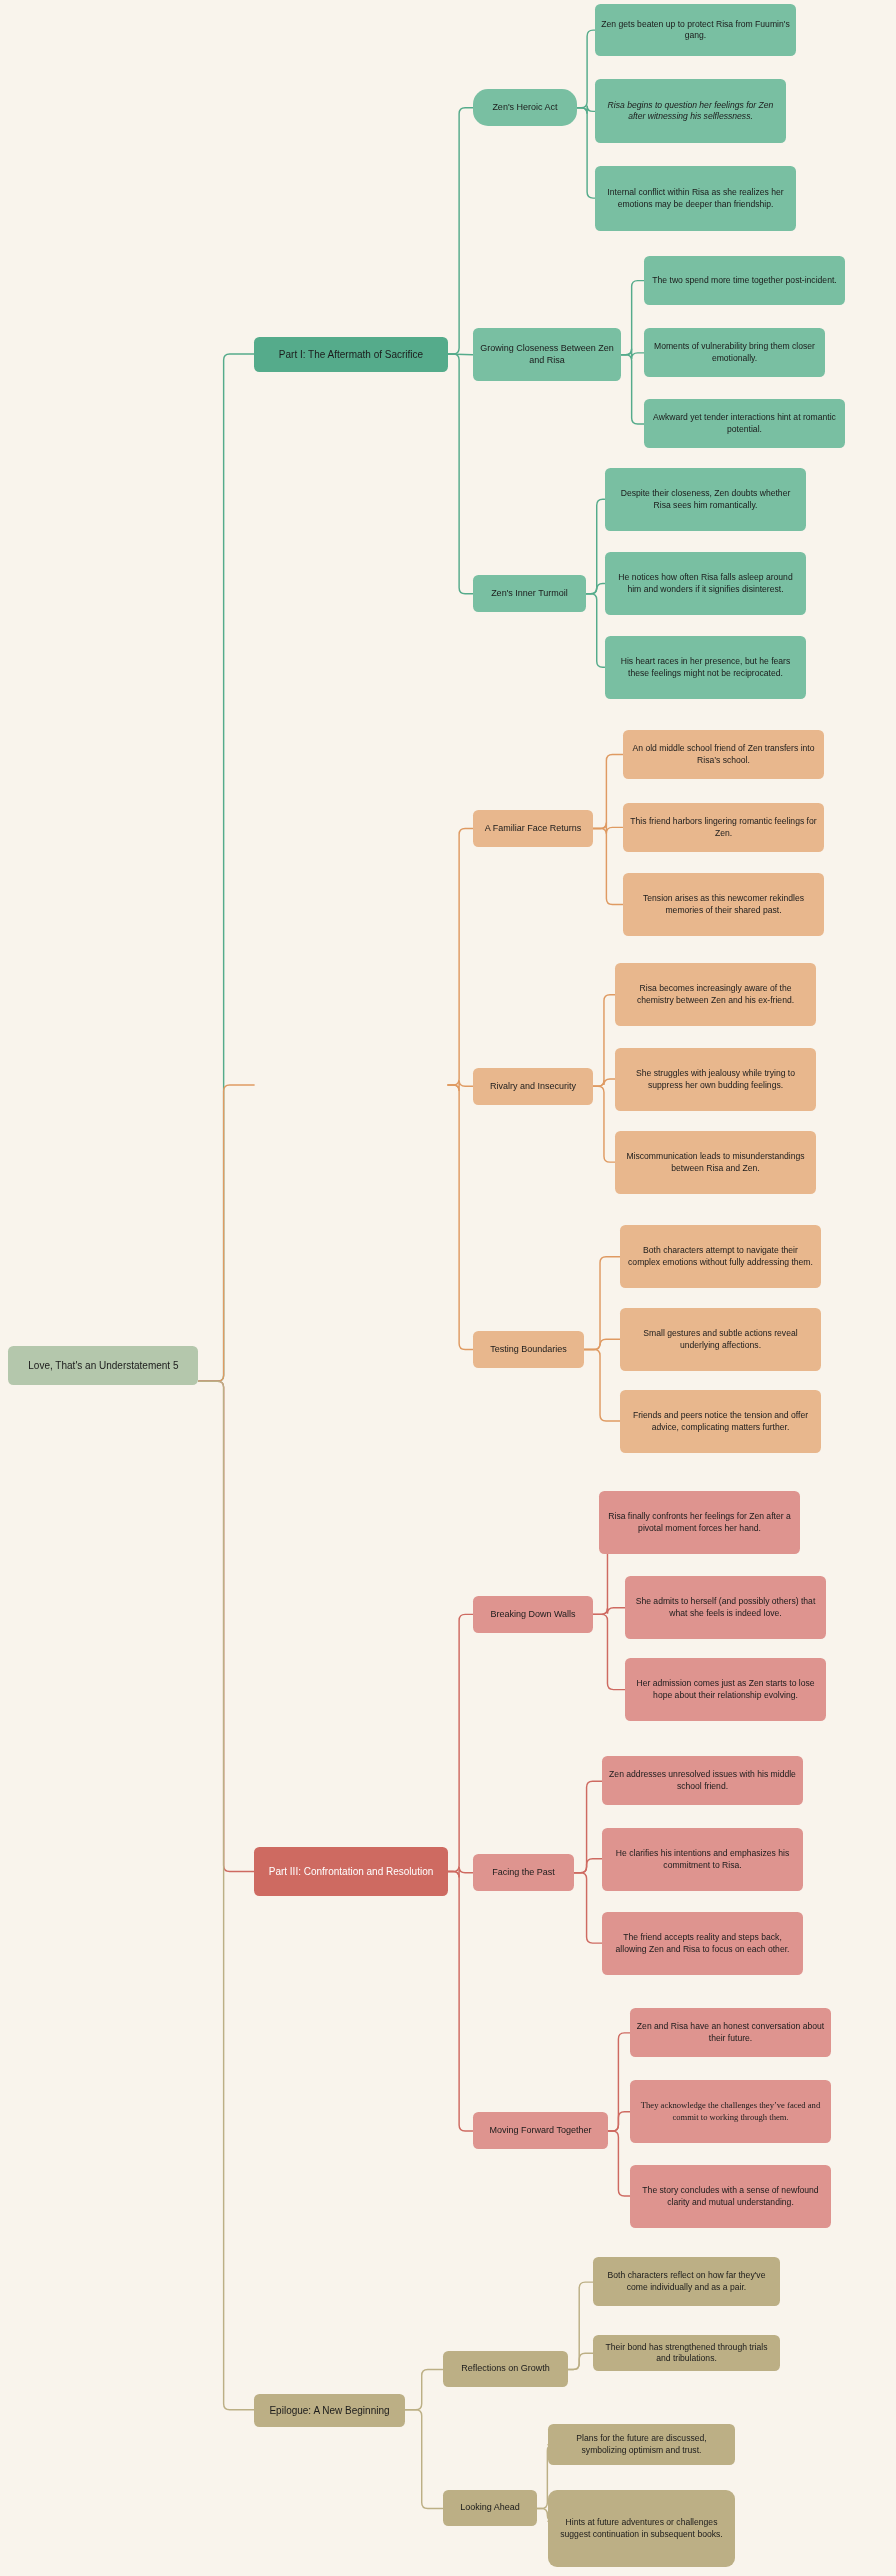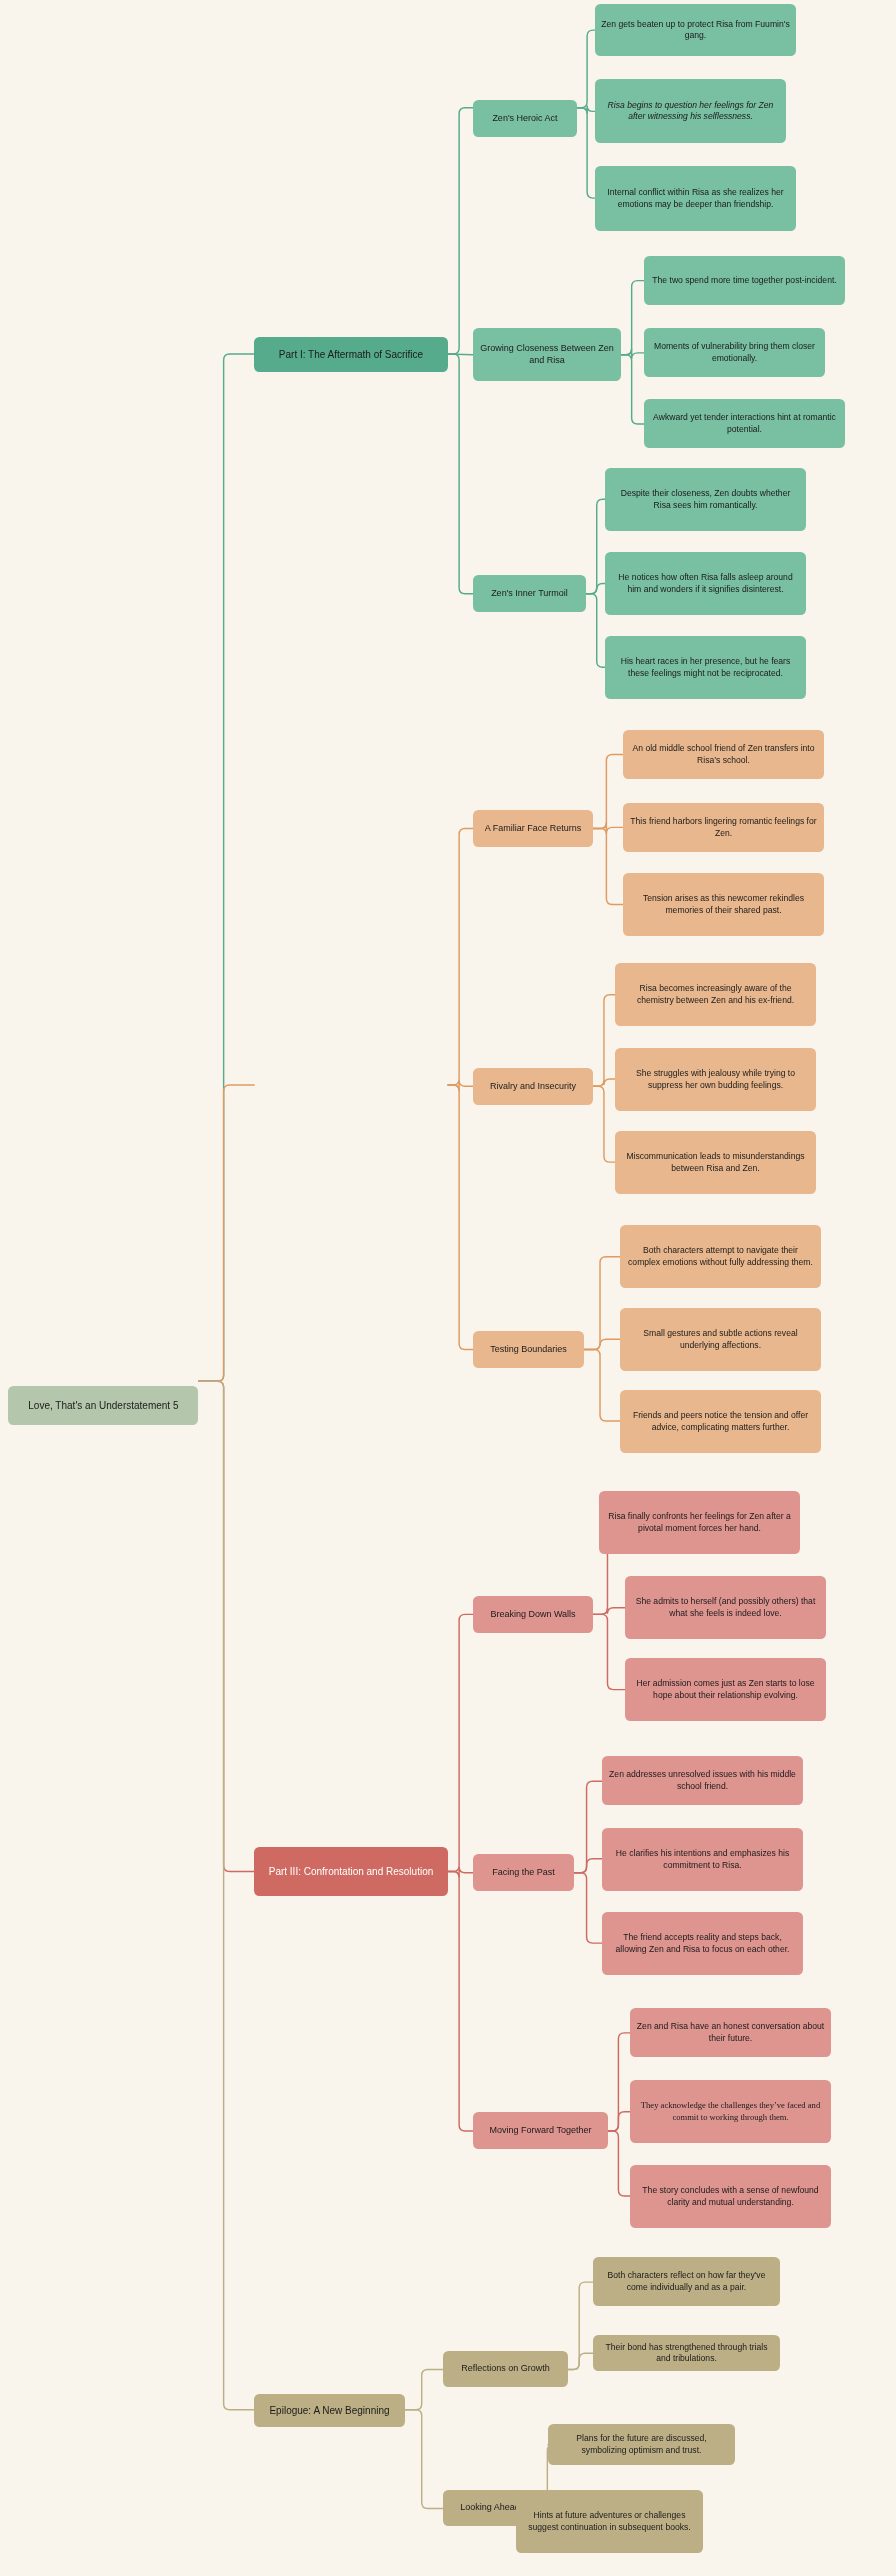--- a/index.html
+++ b/index.html
@@ -90,23 +90,23 @@
       <path d="M 1009 3539 L 1017 3539 Q 1027 3539 1027 3529 L 1027 3517 Q 1027 3507 1037 3507 L 1046 3507" fill="none" stroke="#ce6a61" stroke-width="2.4" stroke-linecap="round"></path>
       <path d="M 1009 3539 L 1017 3539 Q 1027 3539 1027 3549 L 1027 3637 Q 1027 3647 1037 3647 L 1046 3647" fill="none" stroke="#ce6a61" stroke-width="2.4" stroke-linecap="round"></path>
       <path d="M 330 2294 L 361.4 2294 Q 371.4 2294 371.4 2304 L 371.4 3992 Q 371.4 4002 381.4 4002 L 422 4002" fill="none" stroke="#bcaf85" stroke-width="2.4" stroke-linecap="round"></path>
       <path d="M 672 4002 L 690.35 4002 Q 700.35 4002 700.35 3992 L 700.35 3945 Q 700.35 3935 710.35 3935 L 735 3935" fill="none" stroke="#bcaf85" stroke-width="2.4" stroke-linecap="round"></path>
       <path d="M 943 3935 L 951.9 3935 Q 961.9 3935 961.9 3925 L 961.9 3800 Q 961.9 3790 971.9 3790 L 985 3790" fill="none" stroke="#bcaf85" stroke-width="2.4" stroke-linecap="round"></path>
       <path d="M 943 3935 L 951.9 3935 Q 961.9 3935 961.9 3925 L 961.9 3918 Q 961.9 3908 971.9 3908 L 985 3908" fill="none" stroke="#bcaf85" stroke-width="2.4" stroke-linecap="round"></path>
       <path d="M 672 4002 L 690.35 4002 Q 700.35 4002 700.35 4012 L 700.35 4156 Q 700.35 4166 710.35 4166 L 735 4166" fill="none" stroke="#bcaf85" stroke-width="2.4" stroke-linecap="round"></path>
       <path d="M 891 4166 L 899 4166 Q 909 4166 909 4156 L 909 4070 Q 909 4060 919 4060 L 910 4060" fill="none" stroke="#bcaf85" stroke-width="2.4" stroke-linecap="round"></path>
       <path d="M 891 4166 L 899 4166 Q 909 4166 909 4176 L 909 4177 Q 909 4187 919 4187 L 910 4187" fill="none" stroke="#bcaf85" stroke-width="2.4" stroke-linecap="round"></path>
     </svg>
-<div class="node root " style="left: 8.4px; top: 1386px; width: 190px; height: 39px;">Love, That's an Understatement 5</div>
+<div class="node root " style="left: 8.4px; top: 1346px; width: 190px; height: 39px;">Love, That's an Understatement 5</div>
     <div class="node branch g-branch" style="left: 254px; top: 337px; width: 194px; height: 35px;">Part I: The Aftermath of Sacrifice</div>
-    <div class="node sub g-sub" style="left: 473px; top: 100px; width: 104px; height: 37px;">Zen's Heroic Act</div>
+    <div class="node sub g-sub" style="left: 473px; top: 89px; width: 104px; height: 37px; border-radius: 15px;">Zen's Heroic Act</div>
     <div class="node leaf g-leaf" style="left: 595px; top: 4.2px; width: 201px; height: 52px;">Zen gets beaten up to protect Risa from Fuumin's gang.</div>
     <div class="node leaf g-leaf" style="left: 595px; top: 79px; width: 191px; height: 64px; font-style: italic;">Risa begins to question her feelings for Zen after witnessing his selflessness.</div>
     <div class="node leaf g-leaf" style="left: 595px; top: 166px; width: 201px; height: 65px;">Internal conflict within Risa as she realizes her emotions may be deeper than friendship.</div>
     <div class="node sub g-sub" style="left: 473px; top: 328px; width: 148px; height: 53px;">Growing Closeness Between Zen and Risa</div>
     <div class="node leaf g-leaf" style="left: 644px; top: 256px; width: 201px; height: 49px;">The two spend more time together post-incident.</div>
     <div class="node leaf g-leaf" style="left: 644px; top: 328px; width: 181px; height: 49px;">Moments of vulnerability bring them closer emotionally.</div>
     <div class="node leaf g-leaf" style="left: 644px; top: 399px; width: 201px; height: 49px;">Awkward yet tender interactions hint at romantic potential.</div>
     <div class="node sub g-sub" style="left: 473px; top: 575px; width: 113px; height: 37px;">Zen's Inner Turmoil</div>
     <div class="node leaf g-leaf" style="left: 605px; top: 468px; width: 201px; height: 63px;">Despite their closeness, Zen doubts whether Risa sees him romantically.</div>
     <div class="node leaf g-leaf" style="left: 605px; top: 552px; width: 201px; height: 63px;">He notices how often Risa falls asleep around him and wonders if it signifies disinterest.</div>
@@ -135,15 +135,15 @@
     <div class="node sub r-sub" style="left: 473px; top: 2112px; width: 135px; height: 37px;">Moving Forward Together</div>
     <div class="node leaf r-leaf" style="left: 630px; top: 2008px; width: 201px; height: 49px;">Zen and Risa have an honest conversation about their future.</div>
     <div class="node leaf r-leaf" style="left: 630px; top: 2080px; width: 201px; height: 63px; font-family: Liberation Serif, serif;">They acknowledge the challenges they’ve faced and commit to working through them.</div>
     <div class="node leaf r-leaf" style="left: 630px; top: 2165px; width: 201px; height: 63px;">The story concludes with a sense of newfound clarity and mutual understanding.</div>
     <div class="node branch k-branch" style="left: 254px; top: 2394px; width: 151px; height: 33px;">Epilogue: A New Beginning</div>
     <div class="node sub k-sub" style="left: 443px; top: 2351px; width: 125px; height: 36px;">Reflections on Growth</div>
     <div class="node leaf k-leaf" style="left: 593px; top: 2257px; width: 187px; height: 49px;">Both characters reflect on how far they've come individually and as a pair.</div>
     <div class="node leaf k-leaf" style="left: 593px; top: 2335px; width: 187px; height: 36px;">Their bond has strengthened through trials and tribulations.</div>
     <div class="node sub k-sub" style="left: 443px; top: 2490px; width: 94px; height: 36px;">Looking Ahead</div>
     <div class="node leaf k-leaf" style="left: 548px; top: 2424px; width: 187px; height: 41px;">Plans for the future are discussed, symbolizing optimism and trust.</div>
-    <div class="node leaf k-leaf" style="left: 516px; top: 2490px; width: 187px; height: 63px;">Hints at future adventures or challenges suggest continuation in subsequent books.</div>
+    <div class="node leaf k-leaf" style="left: 548px; top: 2490px; width: 187px; height: 77px; border-radius: 9px;">Hints at future adventures or challenges suggest continuation in subsequent books.</div>
   </div>
 
 
 </body></html>

